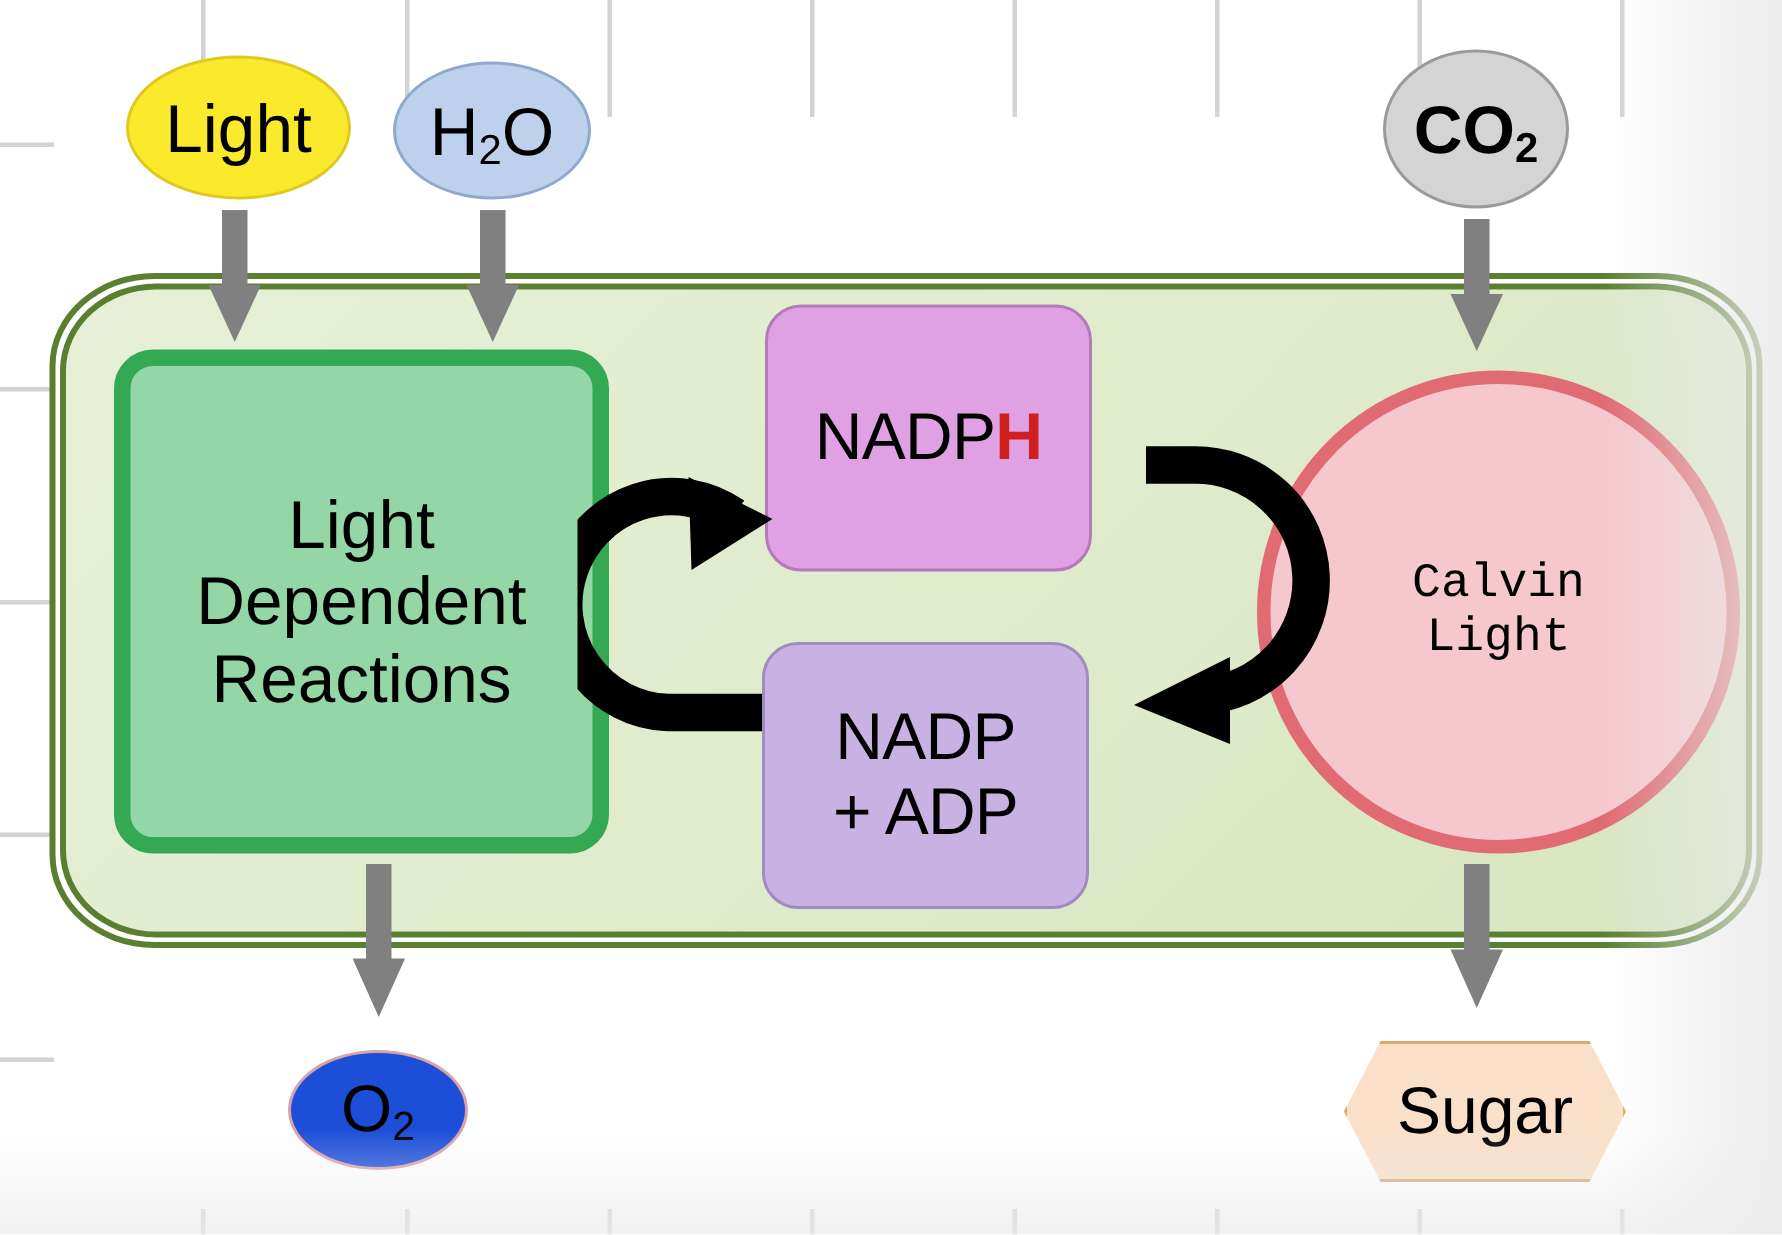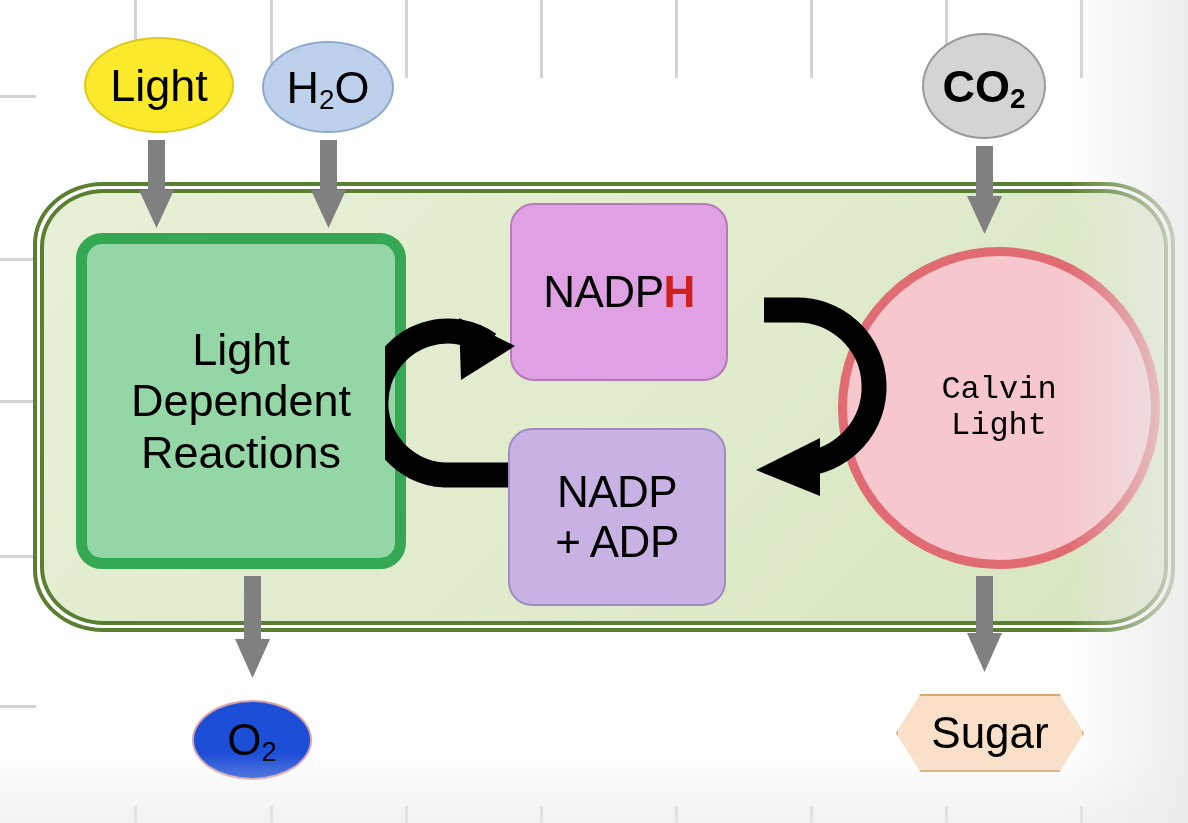--- a/index.html
+++ b/index.html
@@ -203,21 +203,21 @@
     left: 192px; top: 700px;
     width: 120px; height: 80px;
     background: #1d4ed8;
     border: 2px solid #d9a2a9;
   }
   #o2-token .token-text { font-size: 44px; }
 
   #sugar-token {
     position: absolute;
     left: 896px; top: 694px;
-    width: 188px; height: 78px;
+    width: 188px; height: 94px;
     background: #fae0c8;
     border: 2px solid #d9a96e;
     box-sizing: border-box;
     clip-path: polygon(13% 0%, 87% 0%, 100% 50%, 87% 100%, 13% 100%, 0% 50%);
     display: flex;
     align-items: center;
     justify-content: center;
     text-align: right;
   }
   #sugar-token .token-text { font-size: 44px; }

